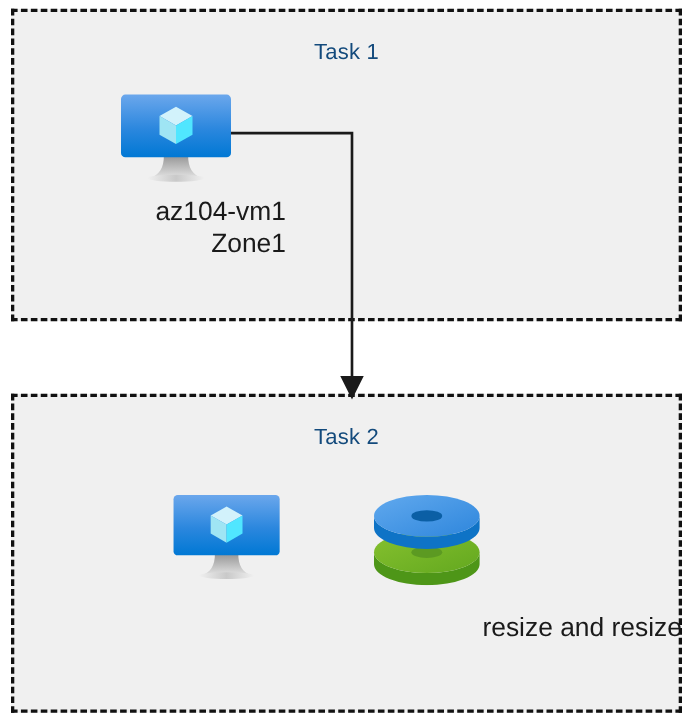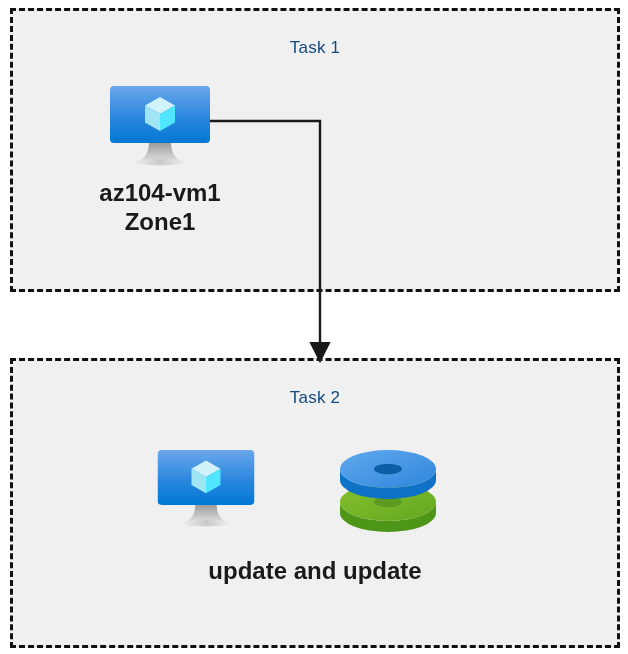--- a/index.html
+++ b/index.html
@@ -38,33 +38,32 @@
     width: 610px;
     height: 290px;
   }
 
   .task-title {
     position: absolute;
     left: 0;
     width: 100%;
     text-align: center;
     color: #134A7C;
-    font-size: 17px;
+    font-size: 20px;
     line-height: 30px;
     letter-spacing: 0.2px;
     white-space: nowrap;
   }
   #task1-title { top: 22px; }
   #task2-title { top: 22px; }
 
   
   .node {
     position: absolute;
-    text-align: center;
-    font-weight: bold;
+    text-align: right;
   }
   .node-caption {
     color: #1A1A1A;
     font-size: 24px;
     line-height: 29px;
     white-space: pre-line;
   }
 
   
   .vm-icon {
@@ -169,21 +168,21 @@
       <ellipse cx="50" cy="58" rx="48" ry="19" fill="url(#g-disk-green-top)"></ellipse>
       <ellipse cx="50" cy="58" rx="14" ry="5.2" fill="#5C9A22"></ellipse>
 
       <path d="M2 25 a48 19 0 0 0 96 0 l0 11 a48 19 0 0 1 -96 0 Z" fill="#0E73C6"></path>
       <ellipse cx="50" cy="25" rx="48" ry="19" fill="url(#g-disk-blue-top)"></ellipse>
       <ellipse cx="50" cy="25" rx="14" ry="5.2" fill="#0B5FA5"></ellipse>
     </svg>
   </div>
 
   <div class="node" style="left:10px; top:556px; width:610px;">
-    <div class="node-caption">update and update</div>
+    <div class="node-caption">resize and resize</div>
   </div>
 
   <svg id="connector-svg">
     <defs>
       <marker id="arrowhead" markerWidth="9" markerHeight="9" refX="1" refY="4.5" orient="auto" markerUnits="strokeWidth">
         <path d="M0 0 L9 4.5 L0 9 Z" fill="#1A1A1A"></path>
       </marker>
     </defs>
     <path d="M210 121 L320 121 L320 344" fill="none" stroke="#1A1A1A" stroke-width="2.4" marker-end="url(#arrowhead)"></path>
   </svg>

